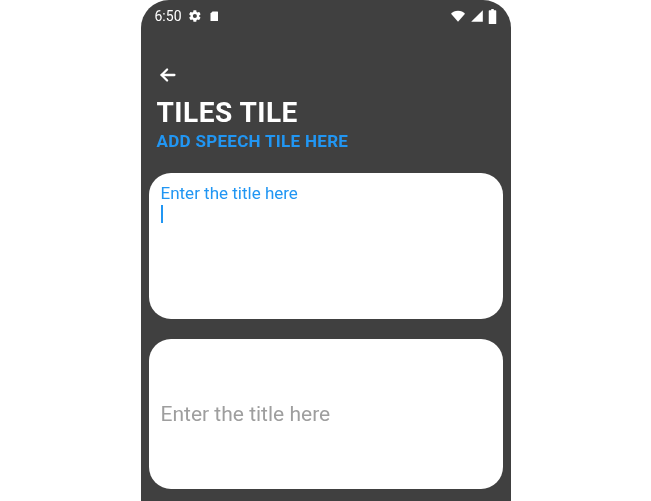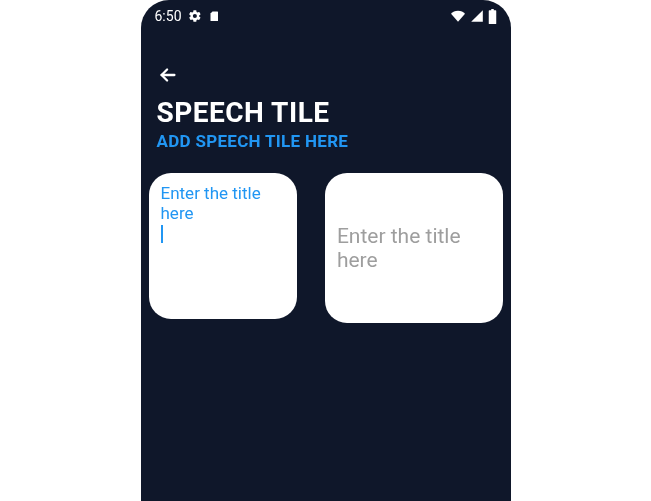--- a/index.html
+++ b/index.html
@@ -11,21 +11,21 @@
       width: 651px;
       height: 501px;
       background: #ffffff;
       display: flex;
       justify-content: center;
       font-family: Roboto, Arial, sans-serif;
     }
     .phone-frame {
       width: 370px;
       height: 501px;
-      background: #0f172a;
+      background: #404040;
       border-top-left-radius: 28px;
       border-top-right-radius: 28px;
       overflow: hidden;
       position: relative;
     }
     .status-bar {
       display: flex;
       justify-content: space-between;
       align-items: center;
       padding: 8px 14px 6px 14px;
@@ -63,22 +63,22 @@
     .subtitle {
       color: #2196f3;
       font-size: 17px;
       font-weight: 700;
       letter-spacing: 0.3px;
       margin-top: 2px;
     }
     .tiles-area {
       padding: 14px 8px 0 8px;
       display: flex;
-      flex-direction: row;
-      gap: 28px;
+      flex-direction: column;
+      gap: 20px;
     }
     .tile-card {
       background: #ffffff;
       border-radius: 22px;
       height: 146px;
       padding: 10px 12px;
       position: relative;
     }
     .tile-card.second {
       height: 150px;
@@ -144,21 +144,21 @@
     </div>
   </div>
 
   <div class="app-bar">
     <div class="back-btn">
       <svg width="22" height="22" viewBox="0 0 24 24" fill="none" stroke="#ffffff" stroke-width="2.5" stroke-linecap="round" stroke-linejoin="round">
           <path d="M19 12H5"></path>
           <path d="M11 18l-6-6 6-6"></path>
         </svg>
     </div>
-    <div class="title">SPEECH TILE</div>
+    <div class="title">TILES TILE</div>
     <div class="subtitle">ADD SPEECH TILE HERE</div>
   </div>
 
   <div class="tiles-area">
     <div class="tile-card">
       <div class="placeholder-text placeholder-focused">Enter the title here</div>
       <div class="cursor"></div>
     </div>
     <div class="tile-card second">
       <div class="second-content">

